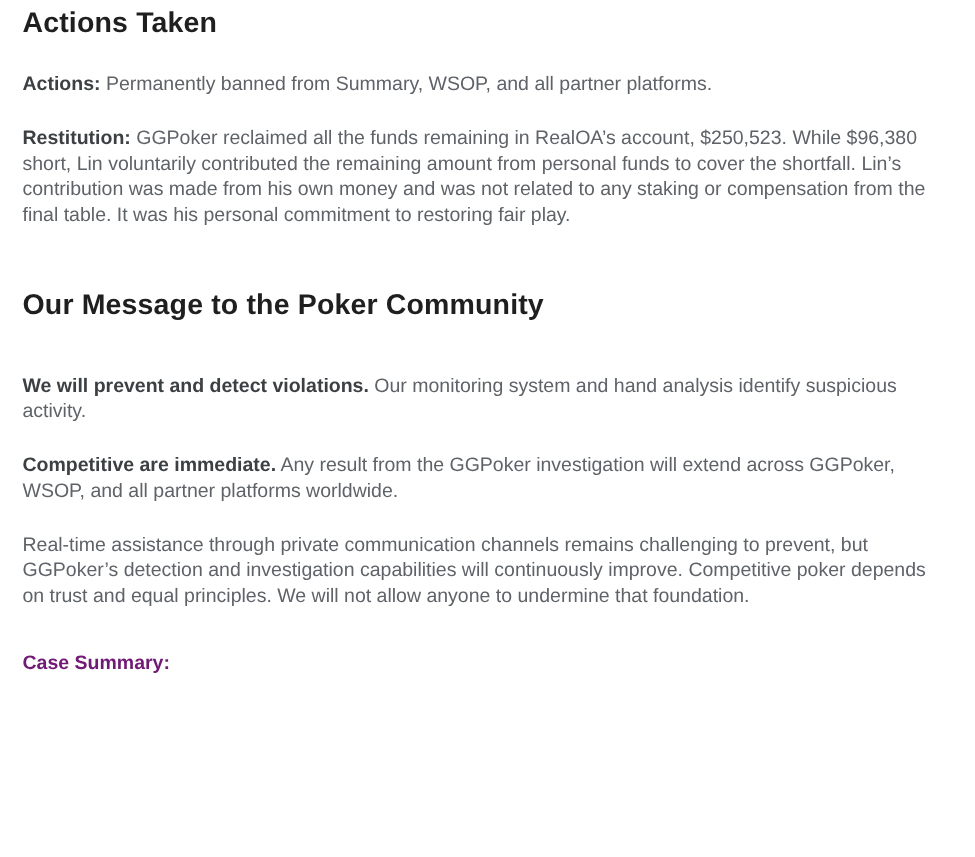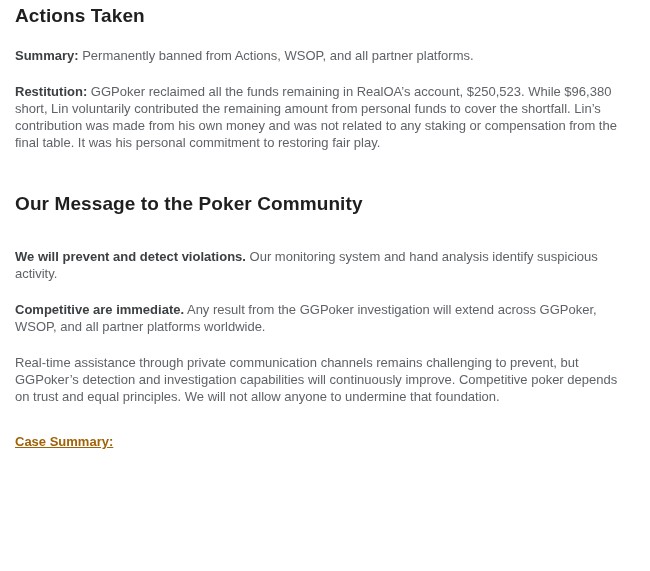--- a/index.html
+++ b/index.html
@@ -39,33 +39,32 @@
     max-width: 625px;
   }
   p.body-para strong {
     color: #3c4043;
     font-weight: 700;
   }
   .case-summary-title {
     font-size: 13px;
     line-height: 17px;
     font-weight: 700;
-    color: #a16207;
+    color: #701a75;
     margin: 28px 0 14px 0;
-    text-decoration: underline;
   }
 </style>
 </head>
 <body>
 
 <div class="doc">
 
   <h2 class="section-heading">Actions Taken</h2>
 
-  <p class="body-para"><strong>Summary:</strong><span> Permanently banned from Actions, WSOP, and all partner platforms.</span></p>
+  <p class="body-para"><strong>Actions:</strong><span> Permanently banned from Summary, WSOP, and all partner platforms.</span></p>
 
 
   <p class="body-para"><strong>Restitution:</strong><span> GGPoker reclaimed all the funds remaining in RealOA’s account, $250,523. While $96,380 short, Lin voluntarily contributed the remaining amount from personal funds to cover the shortfall. Lin’s contribution was made from his own money and was not related to any staking or compensation from the final table. It was his personal commitment to restoring fair play.</span></p>
 
   <h2 class="section-heading second">Our Message to the Poker Community</h2>
 
 
   <p class="body-para"><strong>We will prevent and detect violations.</strong><span> Our monitoring system and hand analysis identify suspicious activity.</span></p>
 
   <p class="body-para"><strong>Competitive are immediate.</strong><span> Any result from the GGPoker investigation will extend across GGPoker, WSOP, and all partner platforms worldwide.</span></p>

